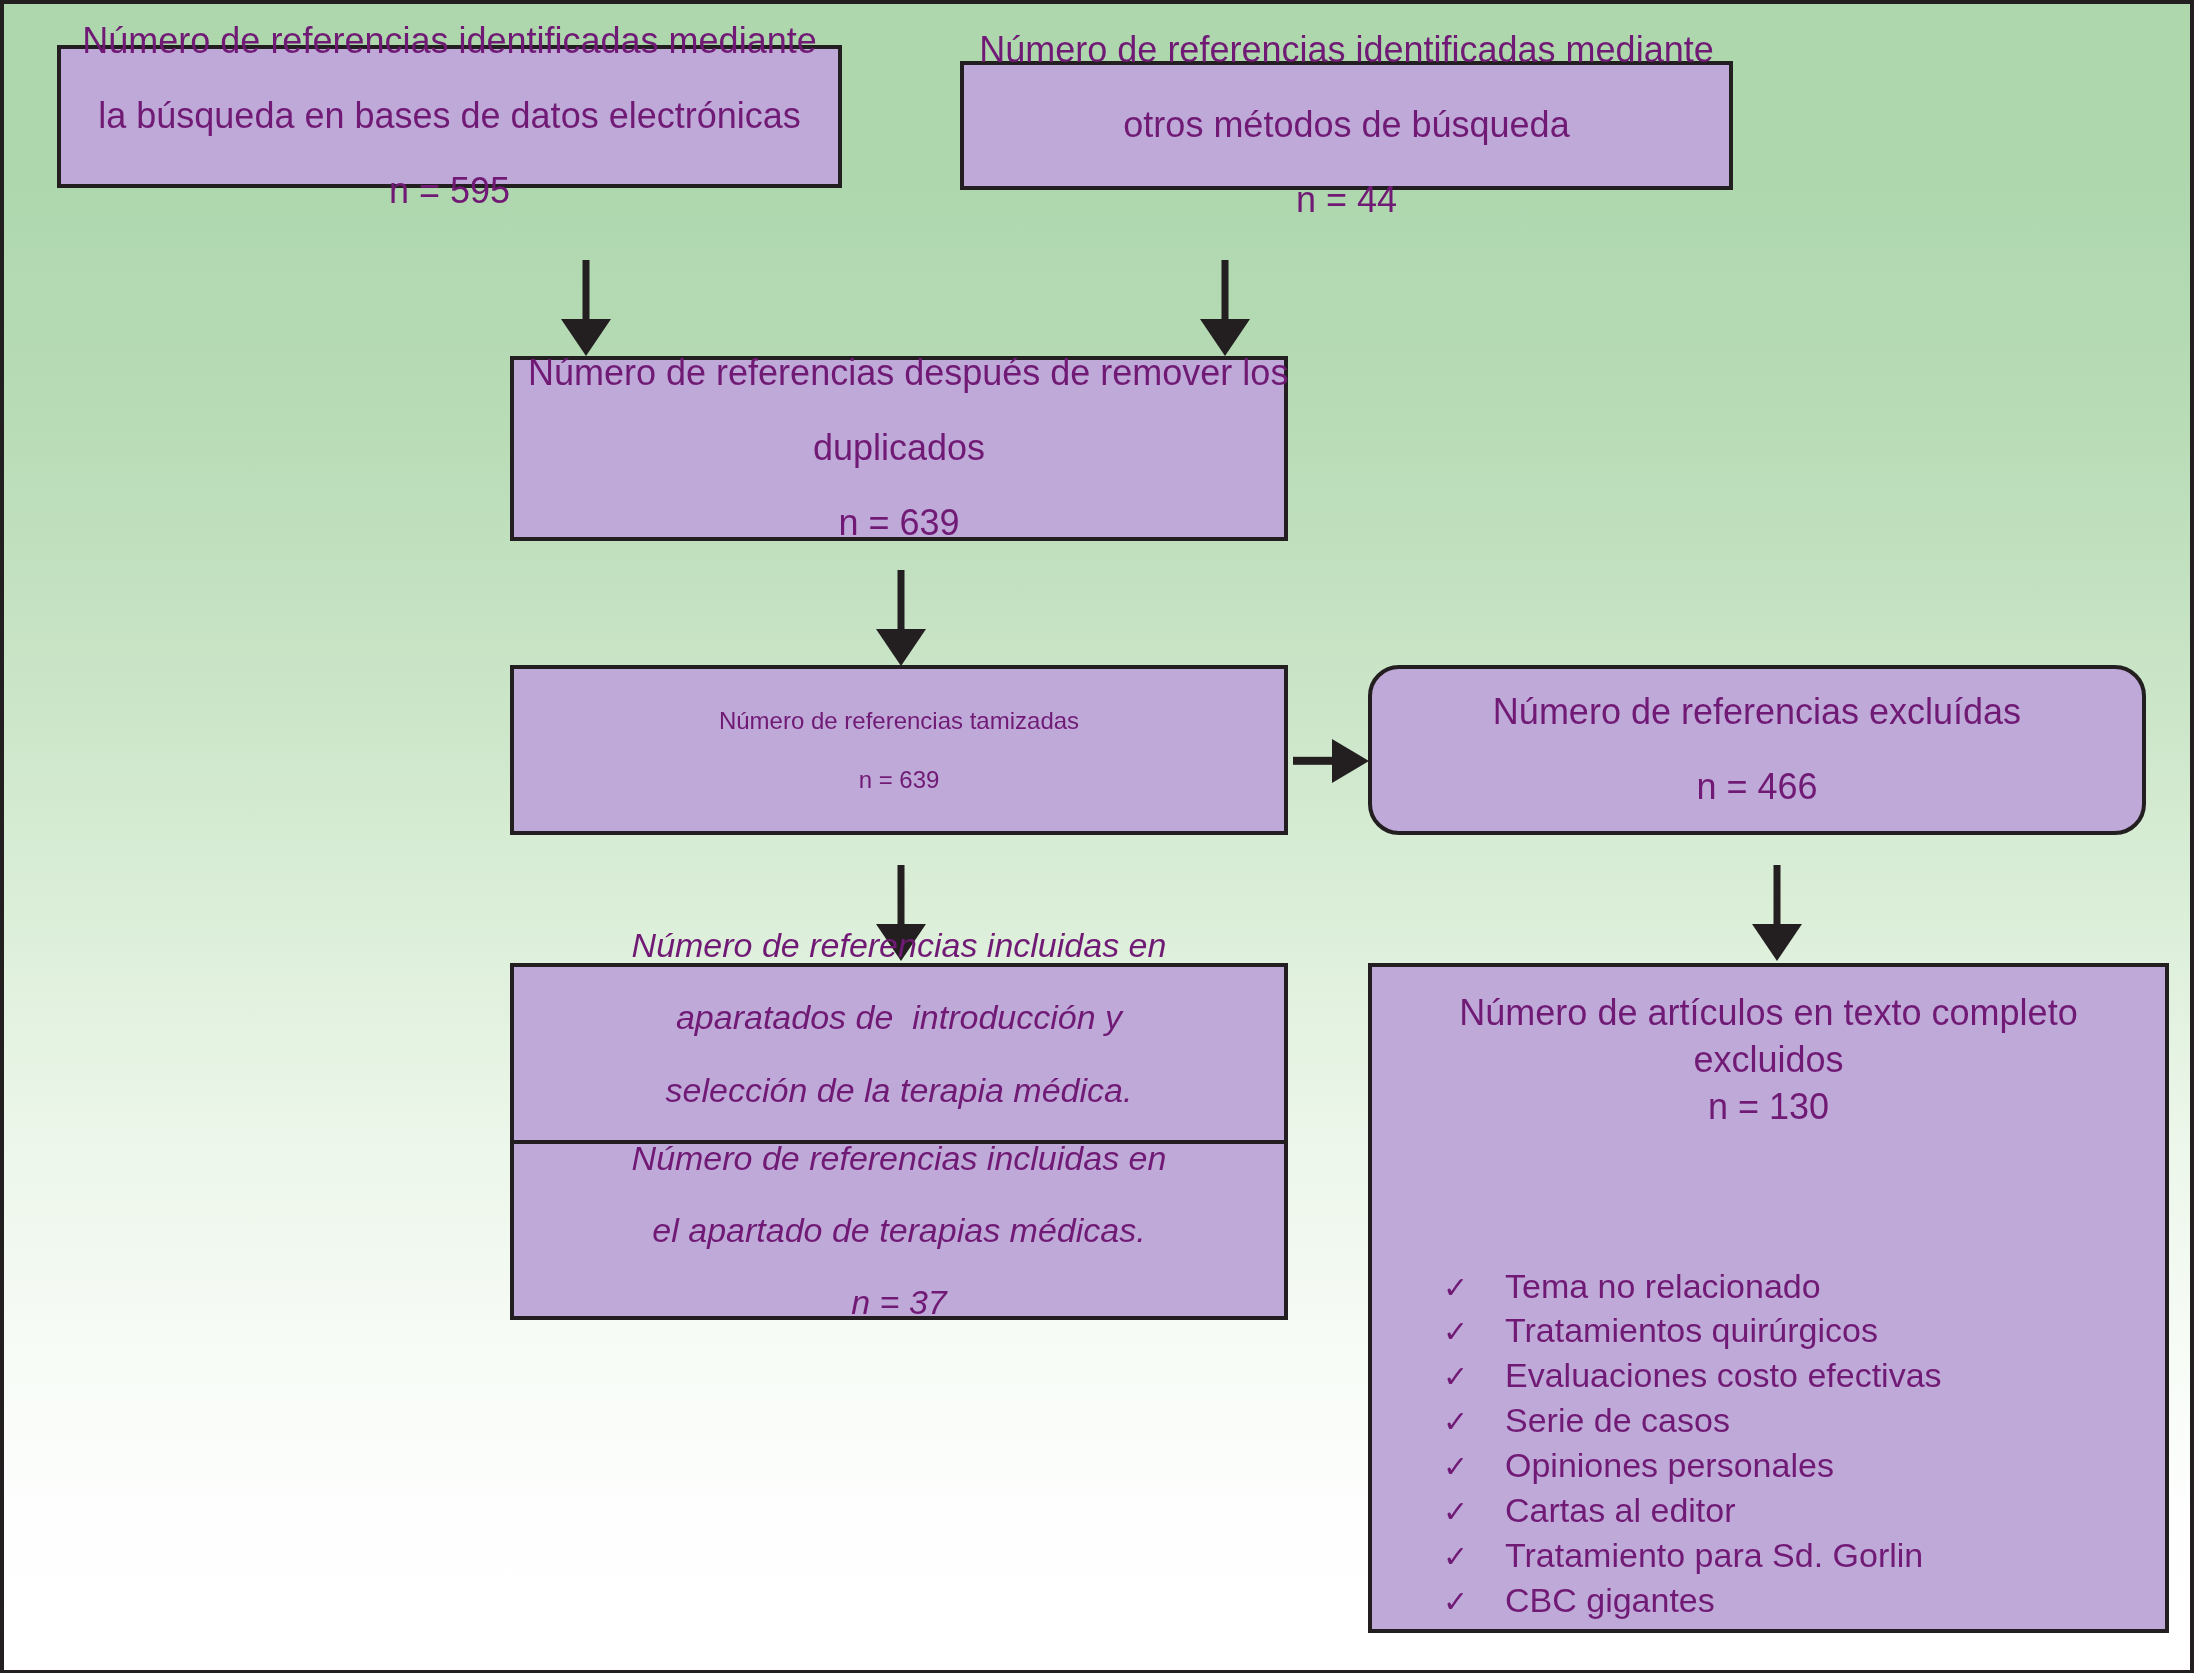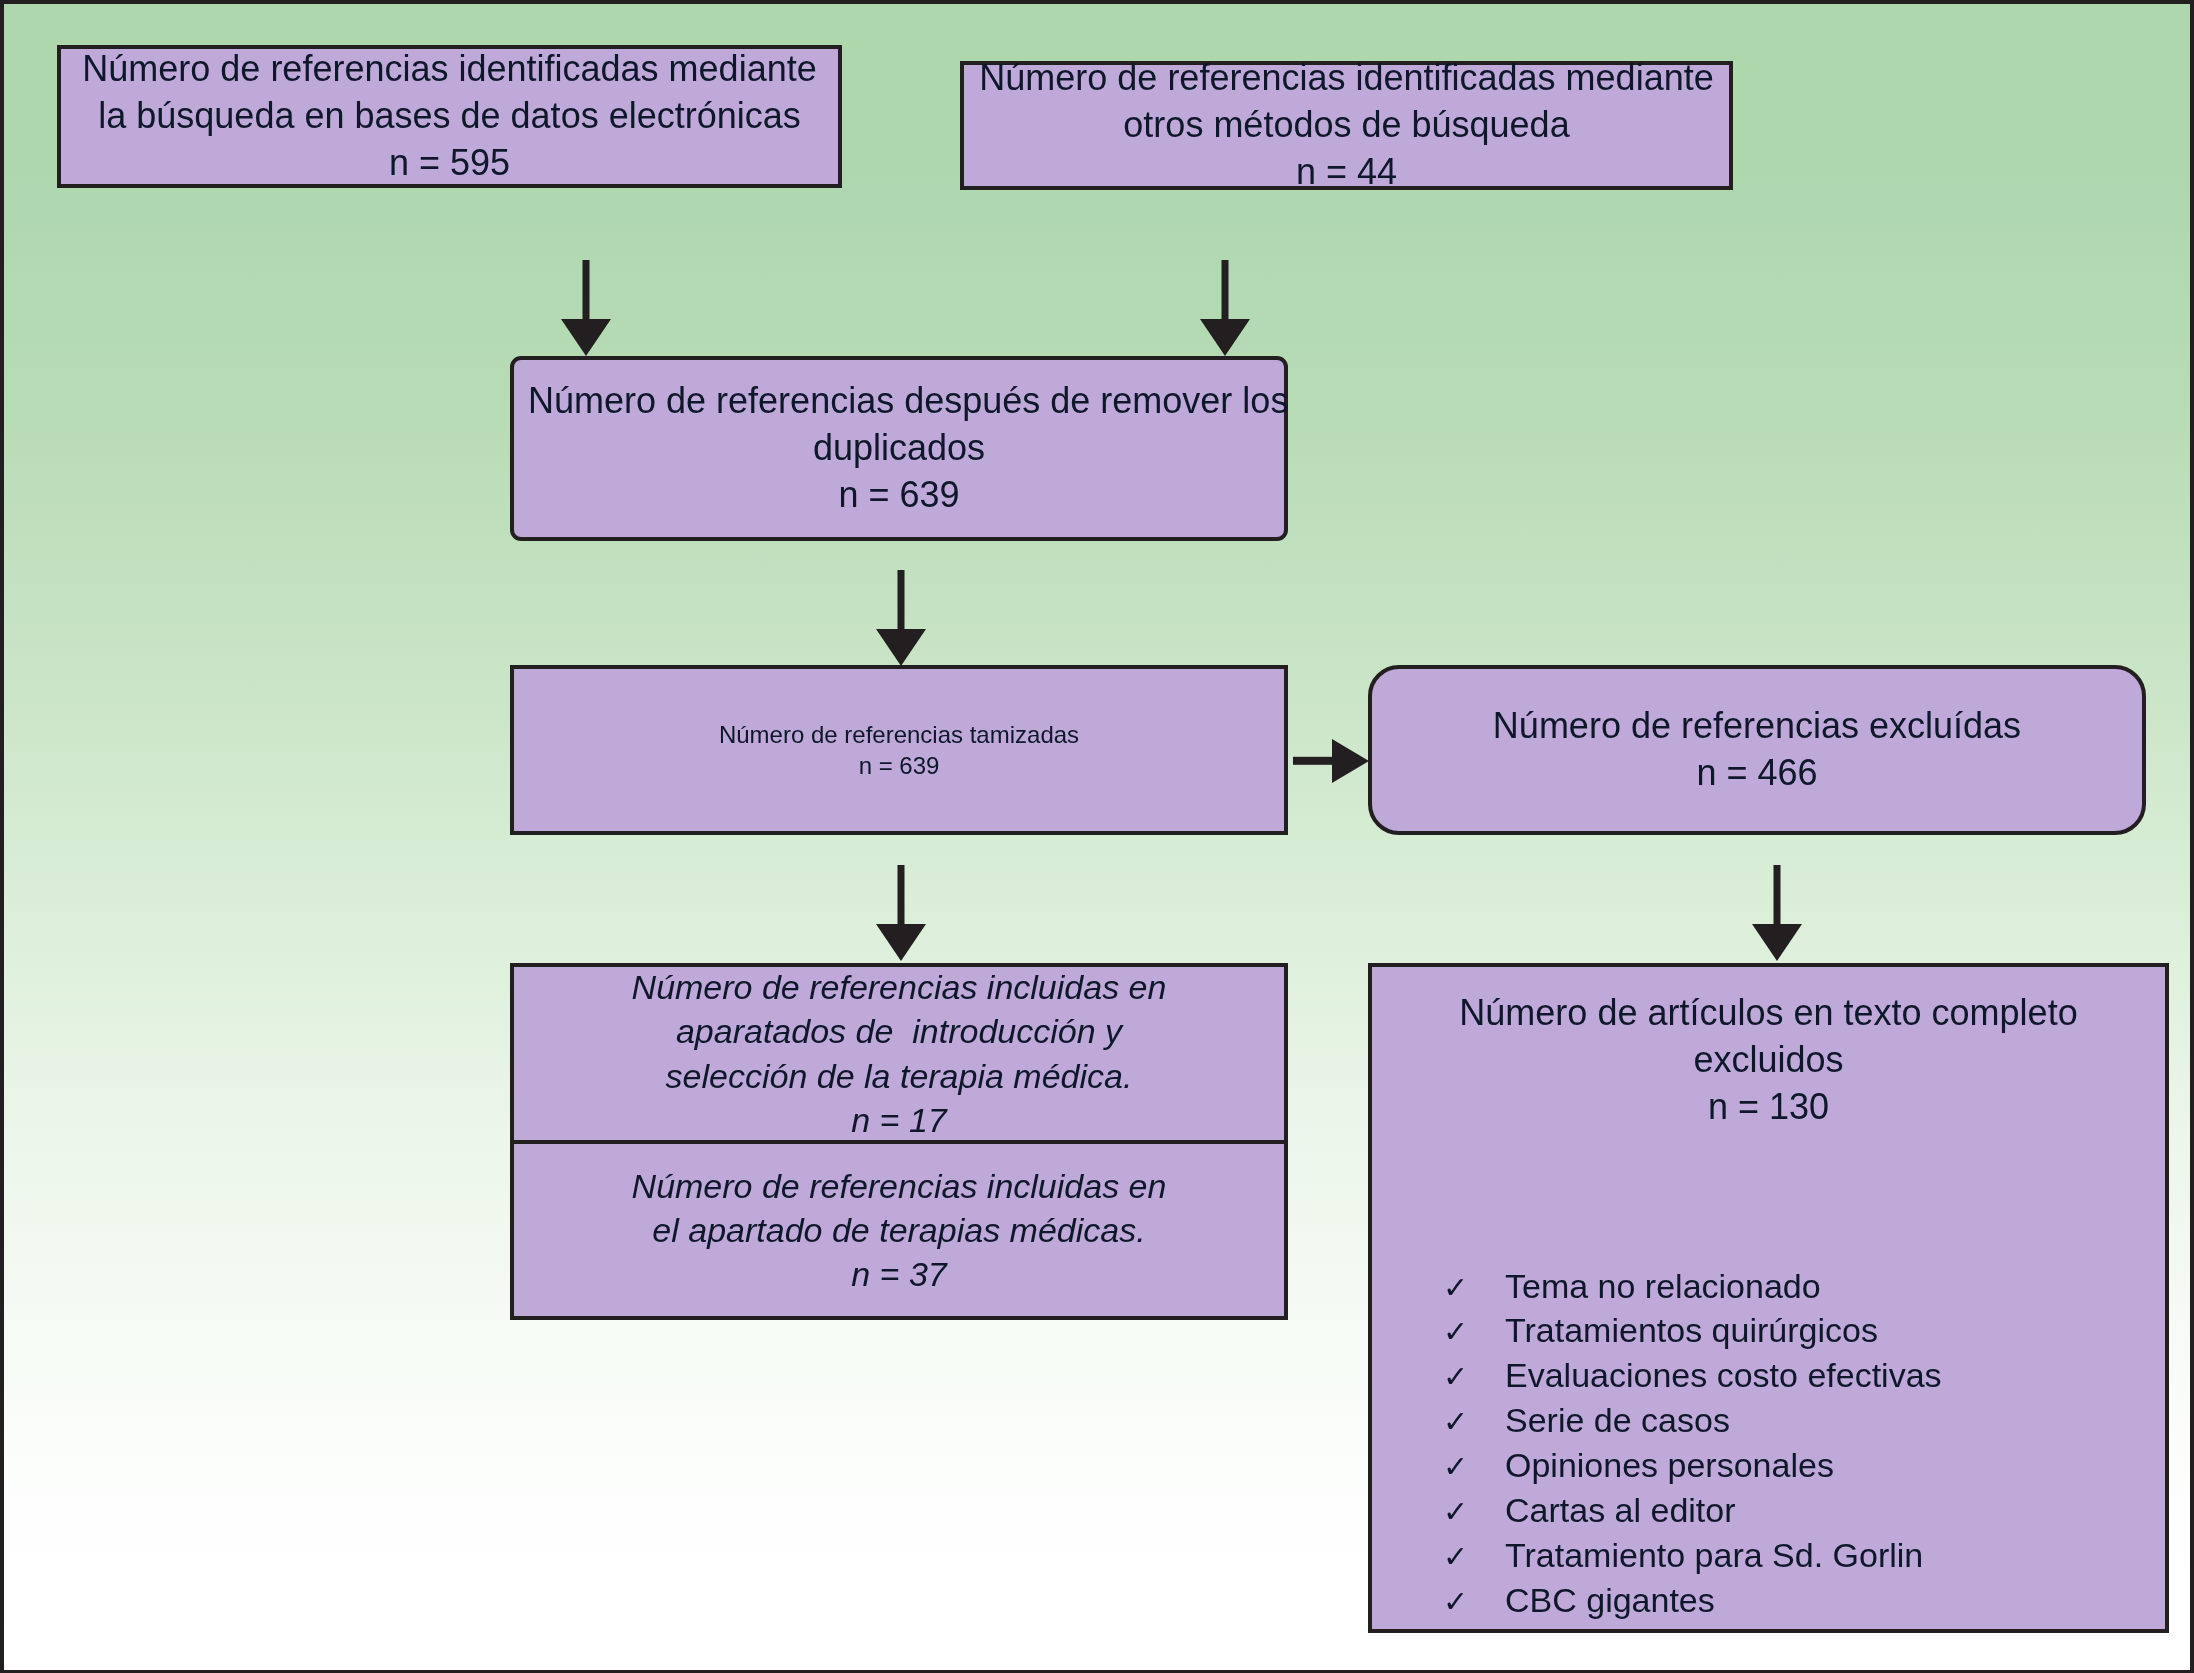--- a/index.html
+++ b/index.html
@@ -25,39 +25,40 @@
       #f6fbf5 80%,
       #fdfefd 90%,
       #ffffff 100%);
     font-family: "Liberation Sans", sans-serif;
   }
 
   .node {
     position: absolute;
     background: #bfa9d8;
     border: 4.5px solid #231f20;
-    color: #0f172a;
+    color: #701a75;
     display: flex;
     flex-direction: column;
     align-items: center;
     justify-content: center;
     text-align: center;
     padding: 6.4px 14px;
+    gap: 28px;
   }
   .node .line {
     display: block;
     width: 100%;
     line-height: 1.30;
     white-space: pre;
   }
 
   
   #node-db          { left: 53px;   top: 41px;    width: 785px; height: 143px; font-size: 36px; }
   #node-other       { left: 956px; top: 57px;    width: 773px; height: 129px; font-size: 36px; }
-  #node-dedup       { left: 506px;  top: 352px;   width: 778px; height: 185px; font-size: 36px; border-radius: 11px; }
+  #node-dedup       { left: 506px;  top: 352px;   width: 778px; height: 185px; font-size: 36px; }
   #node-screened    { left: 506px;  top: 661px;  width: 778px; height: 170px; font-size: 24px; }
   #node-excluded    { left: 1364px; top: 661px;  width: 778px; height: 170px; font-size: 36px; border-radius: 31px; }
 
   #group-included   { position: absolute; left: 506px; top: 959px; width: 778px; height: 357px; font-style: italic; }
   #node-included-a  { position: absolute; left: 0; top: 0;    width: 778px; height: 181px; font-size: 34px; }
   #node-included-b  { position: absolute; left: 0; top: 177px; width: 778px; height: 180px; font-size: 34px; }
 
   #node-fulltext    { left: 1364px; top: 959px; width: 801px; height: 670px;
                       font-size: 36px; justify-content: space-between; padding-top: 23px; align-items: stretch; }
   #node-fulltext .head { text-align: center; }

